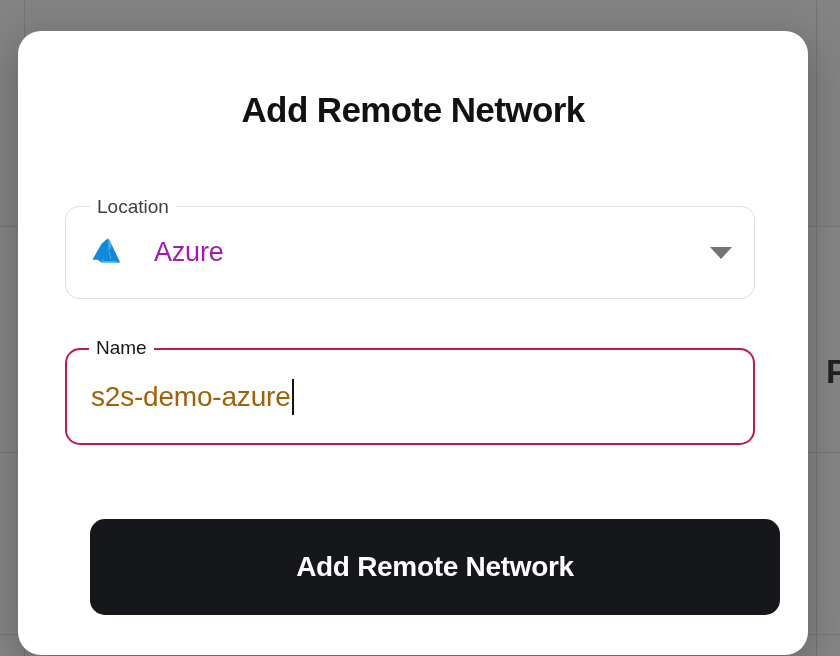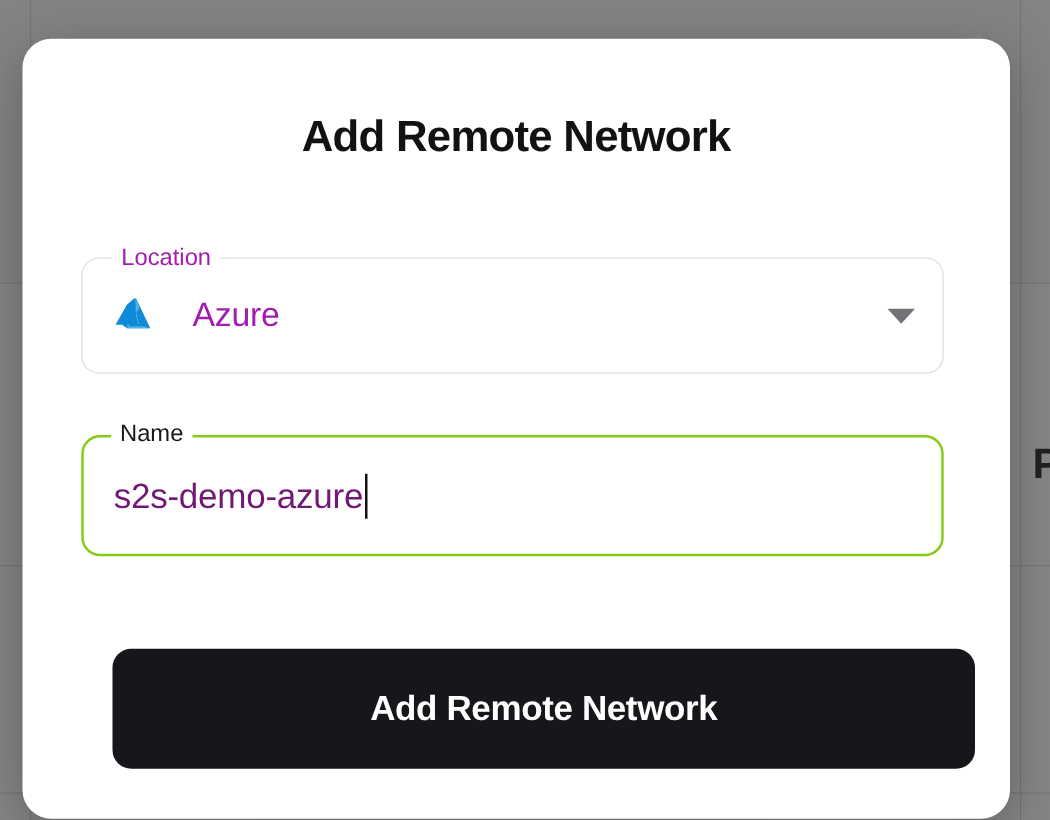--- a/index.html
+++ b/index.html
@@ -108,36 +108,36 @@
     border-radius: 14px;
     background: #ffffff;
   }
   .field.location {
     top: 175px;
     height: 93px;
   }
   .field.name {
     top: 317px;
     height: 97px;
-    border: 2px solid #84cc16;
+    border: 2px solid #be185d;
     border-radius: 15px;
   }
 
   .field-legend {
     position: absolute;
     top: -11px;
     left: 24px;
     padding: 0 7px;
     background: #ffffff;
     font-size: 19px;
     line-height: 21px;
     white-space: nowrap;
   }
   .field.location .field-legend {
-    color: #a21caf;
+    color: #404040;
   }
   .field.name .field-legend {
     top: -13px;
     left: 22px;
     color: #15171a;
     font-size: 19px;
   }
 
   .field-body {
     position: absolute;
@@ -175,21 +175,21 @@
   .field.name .field-body {
     padding: 0 24px;
   }
   .name-value-wrap {
     display: flex;
     align-items: center;
     position: relative;
   }
   .name-value {
     font-size: 28px;
-    color: #701a75;
+    color: #a16207;
     letter-spacing: -0.2px;
     white-space: nowrap;
   }
   .caret {
     width: 2px;
     height: 36px;
     background: #111315;
     margin-left: 1px;
   }
 

